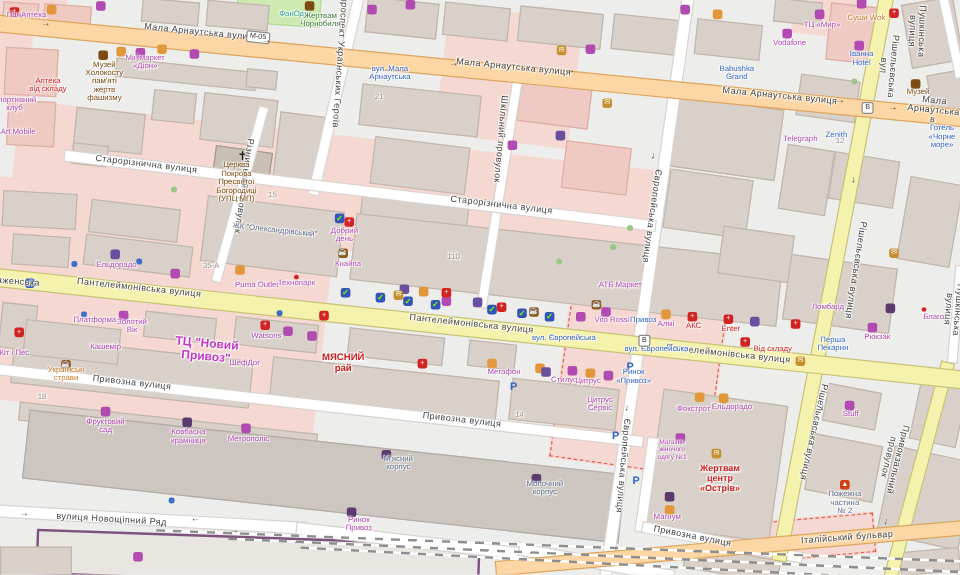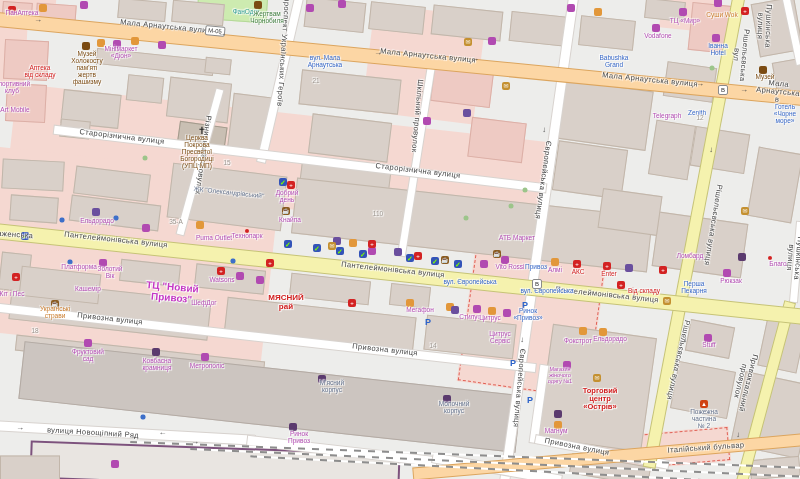--- a/index.html
+++ b/index.html
@@ -323,21 +323,21 @@
 Арнаутська</div>
     <div class="lbl c-blue" style="left: 470px; top: 282px; transform: translate(-50%, -50%) rotate(0deg); font-size: 6.5px;">вул. Європейська</div>
     <div class="lbl c-blue" style="left: 547px; top: 291px; transform: translate(-50%, -50%) rotate(0deg); font-size: 6.5px;">вул. Європейська</div>
     <div class="lbl c-blue" style="left: 528px; top: 314px; transform: translate(-50%, -50%) rotate(0deg); font-size: 6.5px;">Ринок
 «Привоз»</div>
     <div class="lbl c-blue" style="left: 536px; top: 267px; transform: translate(-50%, -50%) rotate(0deg); font-size: 6.5px;">Привоз</div>
     <div class="lbl c-big" style="left: 172px; top: 293px; transform: translate(-50%, -50%) rotate(5deg); font-size: 10px;">ТЦ "Новий
 Привоз"</div>
     <div class="lbl c-red" style="left: 286px; top: 303px; transform: translate(-50%, -50%) rotate(0deg); font-size: 8px; font-weight: bold;">МЯСНИЙ
 рай</div>
-    <div class="lbl c-red" style="left: 600px; top: 399px; transform: translate(-50%, -50%) rotate(0deg); font-size: 7.5px; font-weight: bold;">Торговий
+    <div class="lbl c-red" style="left: 600px; top: 399px; transform: translate(-50%, -50%) rotate(0deg); font-size: 7.5px; font-weight: bold;">Жертвам
 центр
 «Острів»</div>
     <div class="lbl c-shop" style="left: 79px; top: 267px; transform: translate(-50%, -50%) rotate(0deg); font-size: 6.5px;">Платформа</div>
     <div class="lbl c-shop" style="left: 110px; top: 272px; transform: translate(-50%, -50%) rotate(0deg); font-size: 6.5px;">Золотий
 Вік</div>
     <div class="lbl c-shop" style="left: 88px; top: 289px; transform: translate(-50%, -50%) rotate(0deg); font-size: 6.5px;">Кашемір</div>
     <div class="lbl c-shop" style="left: 222px; top: 280px; transform: translate(-50%, -50%) rotate(0deg); font-size: 6.5px;">Watsons</div>
     <div class="lbl c-shop" style="left: 12px; top: 294px; transform: translate(-50%, -50%) rotate(0deg); font-size: 6.5px;">Кіт і Пес</div>
     <div class="lbl c-shop" style="left: 207px; top: 366px; transform: translate(-50%, -50%) rotate(0deg); font-size: 6.5px;">Метрополіс</div>
     <div class="lbl c-orange" style="left: 55px; top: 312px; transform: translate(-50%, -50%) rotate(0deg); font-size: 6.5px;">Українські

